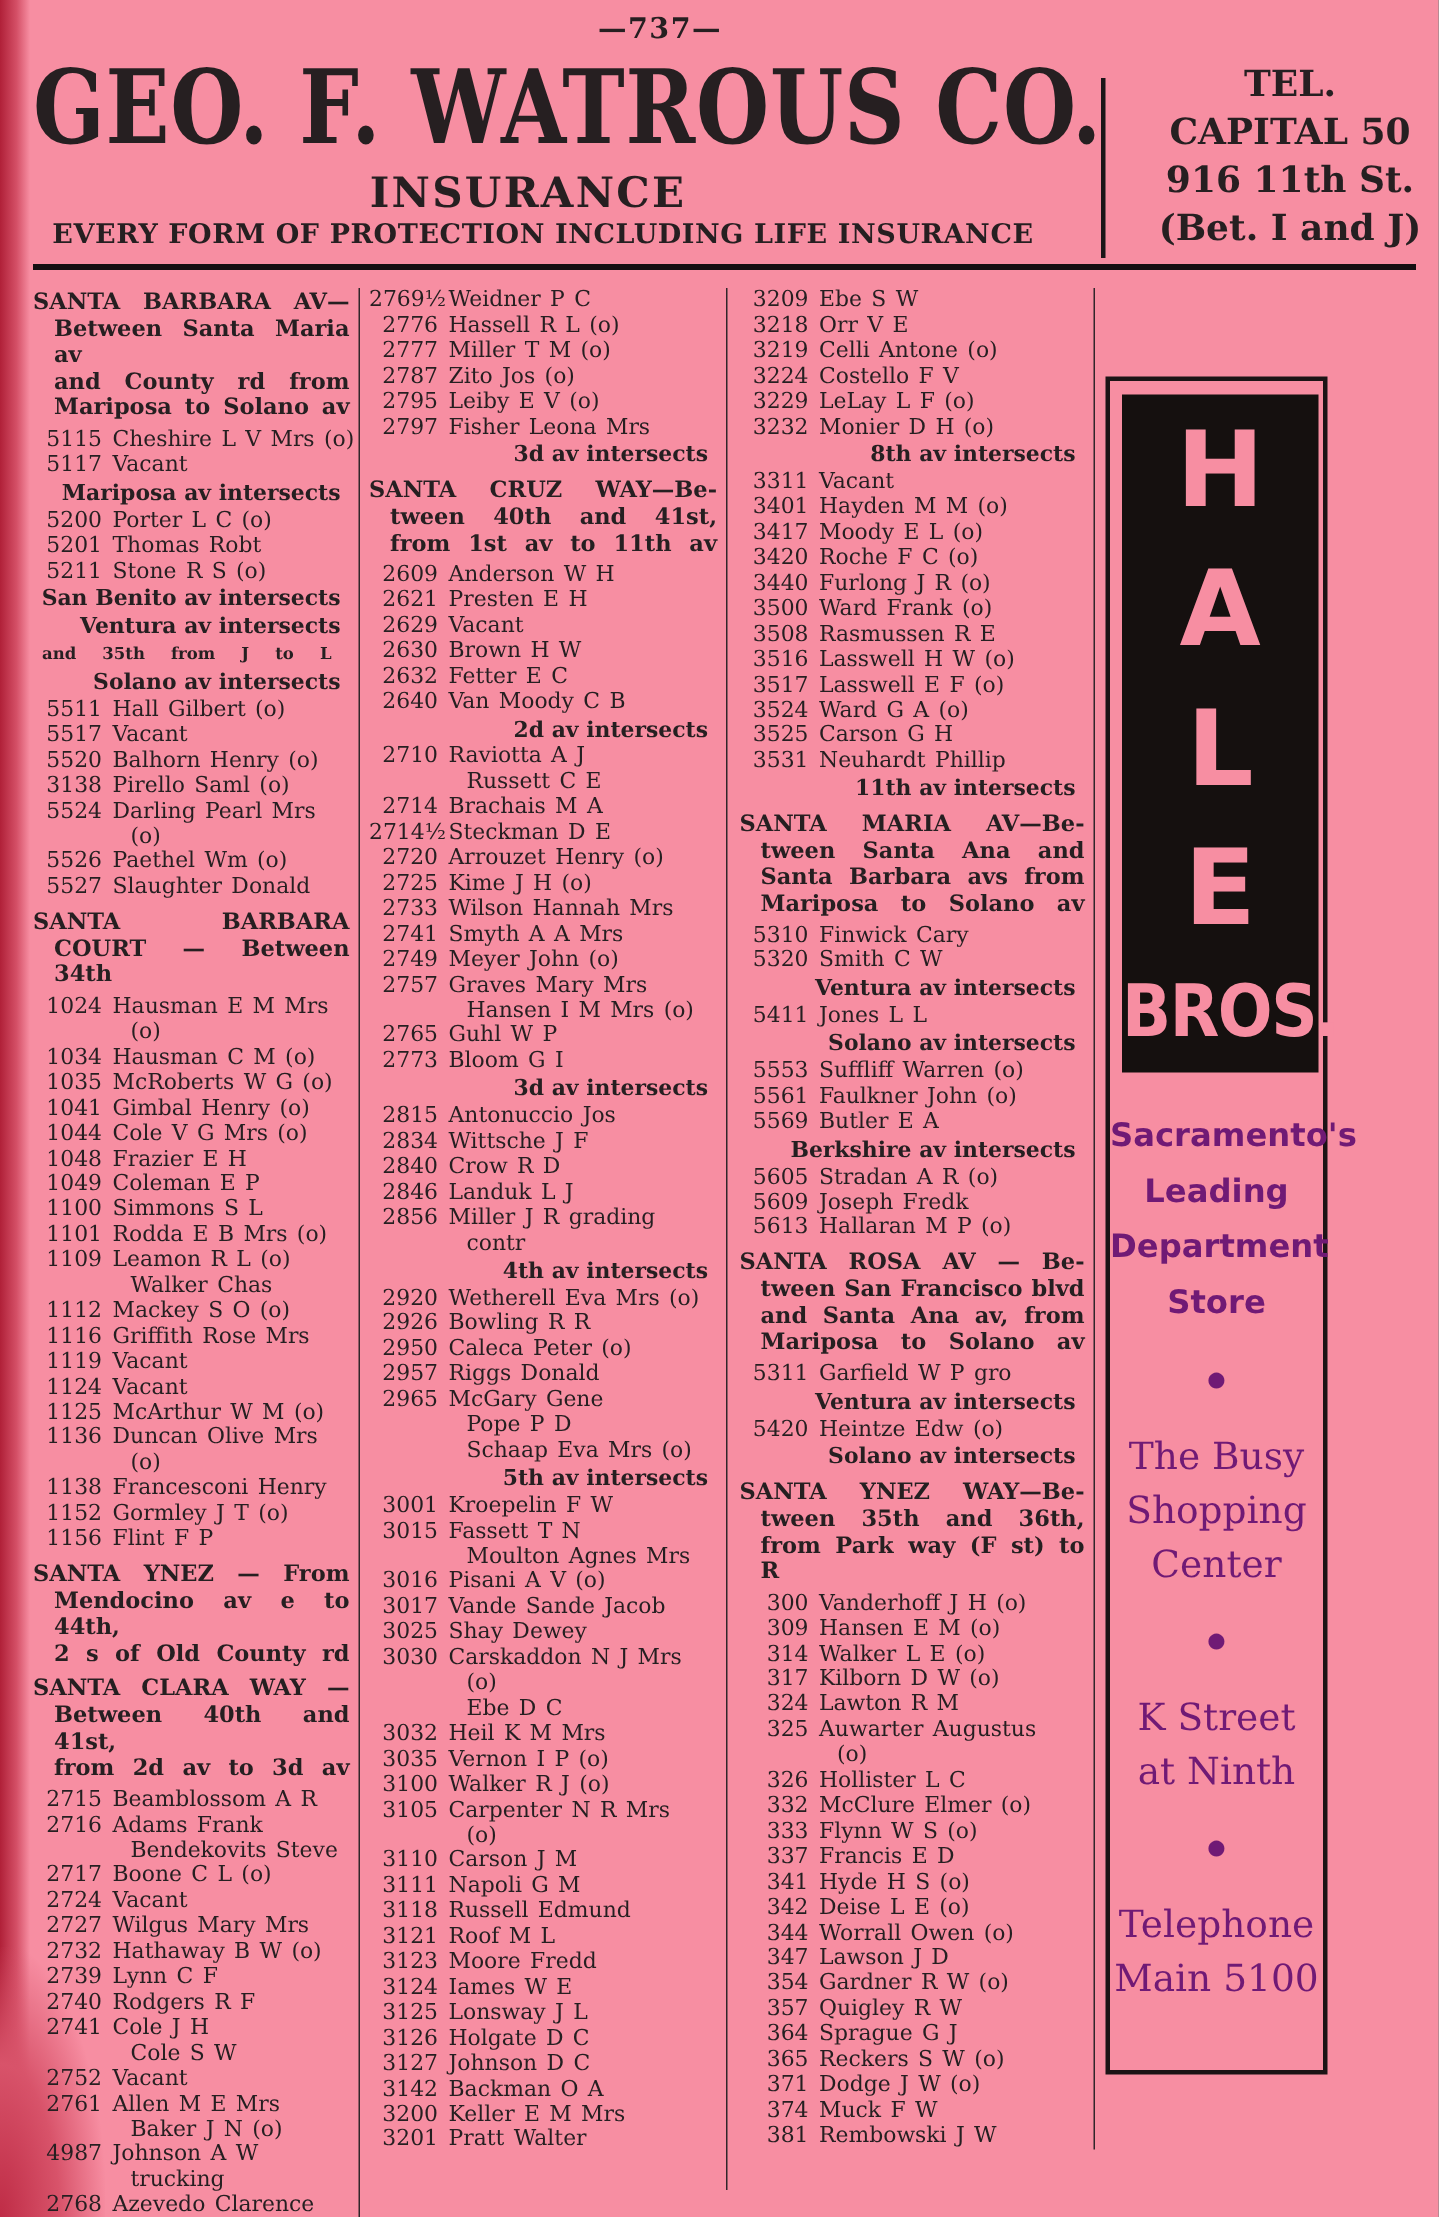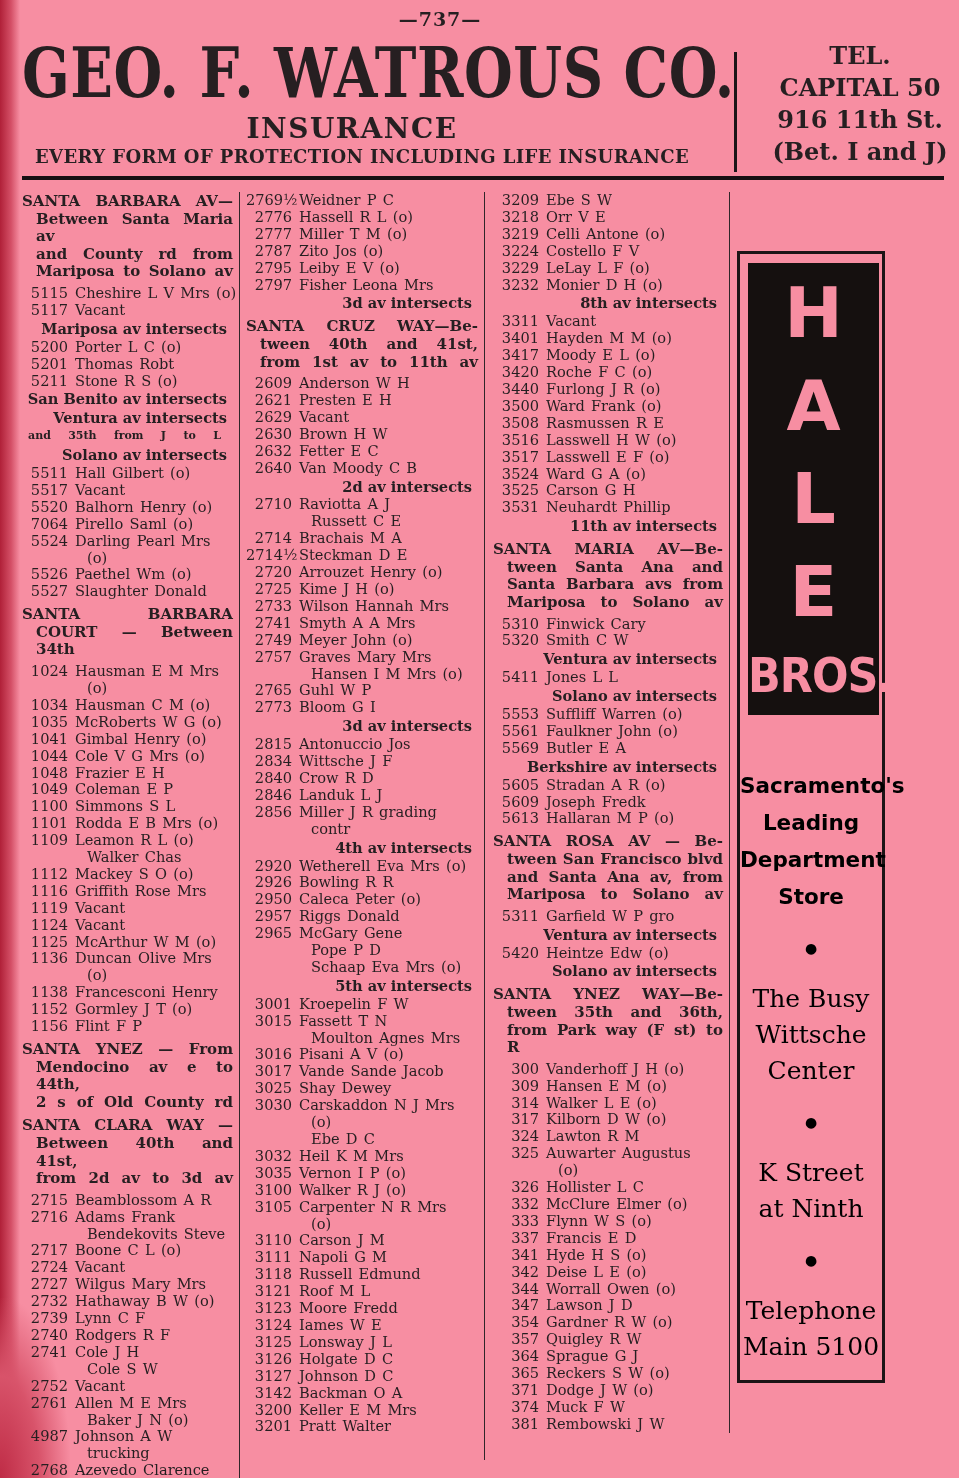--- a/index.html
+++ b/index.html
@@ -44,21 +44,21 @@
 
   
   .hale{position:absolute;left:737px;top:251px;width:148px;height:1132px;
         border:3px solid #1c1416;box-sizing:border-box;}
   .hale-black{margin:9px 3px 0 8px;background:#15100f;height:452px;text-align:center;
         color:#f78ea2;padding-top:4px;box-sizing:border-box;}
   .hale-letter{display:block;font-family:"DejaVu Sans",sans-serif;font-weight:bold;
         font-size:70px;line-height:93px;}
   .hale-bros{font-family:"DejaVu Sans",sans-serif;font-weight:bold;font-size:43px;
         line-height:72px;letter-spacing:-1px;transform:scaleY(1.12);}
-  .hale-text{margin-top:52px;color:#000000;}
+  .hale-text{margin-top:24px;color:#701a75;}
   .ht-bold{font-family:"DejaVu Sans",sans-serif;font-weight:bold;font-size:21.5px;
         line-height:37px;text-align:center;}
   .ht-serif{font-size:25px;line-height:36px;text-align:center;}
   .dot{text-align:center;font-size:14px;line-height:16px;margin:25px 0;}
 </style>
 </head>
 <body>
 
 <div class="page">
   <div class="edge"></div>
@@ -119,21 +119,21 @@
         </div>
         <div class="row">
           <span class="num">5517</span>
           <span class="nm">Vacant</span>
         </div>
         <div class="row">
           <span class="num">5520</span>
           <span class="nm">Balhorn Henry (o)</span>
         </div>
         <div class="row">
-          <span class="num">7064</span>
+          <span class="num">3138</span>
           <span class="nm">Pirello Saml (o)</span>
         </div>
         <div class="row">
           <span class="num">5524</span>
           <span class="nm">Darling Pearl Mrs</span>
         </div>
         <div class="row cont">
           <span class="num"></span>
           <span class="nm">(o)</span>
         </div>
@@ -827,21 +827,21 @@
         </div>
       <div class="hale-bros">BROS.</div>
     </div>
     <div class="hale-text" id="hale-text">
         <div class="ht-bold">Sacramento's</div>
         <div class="ht-bold">Leading</div>
         <div class="ht-bold">Department</div>
         <div class="ht-bold">Store</div>
         <div class="dot">●</div>
         <div class="ht-serif">The Busy</div>
-        <div class="ht-serif">Wittsche</div>
+        <div class="ht-serif">Shopping</div>
         <div class="ht-serif">Center</div>
         <div class="dot">●</div>
         <div class="ht-serif">K Street</div>
         <div class="ht-serif">at Ninth</div>
         <div class="dot">●</div>
         <div class="ht-serif">Telephone</div>
         <div class="ht-serif">Main 5100</div>
       </div>
   </div>
 </div>

